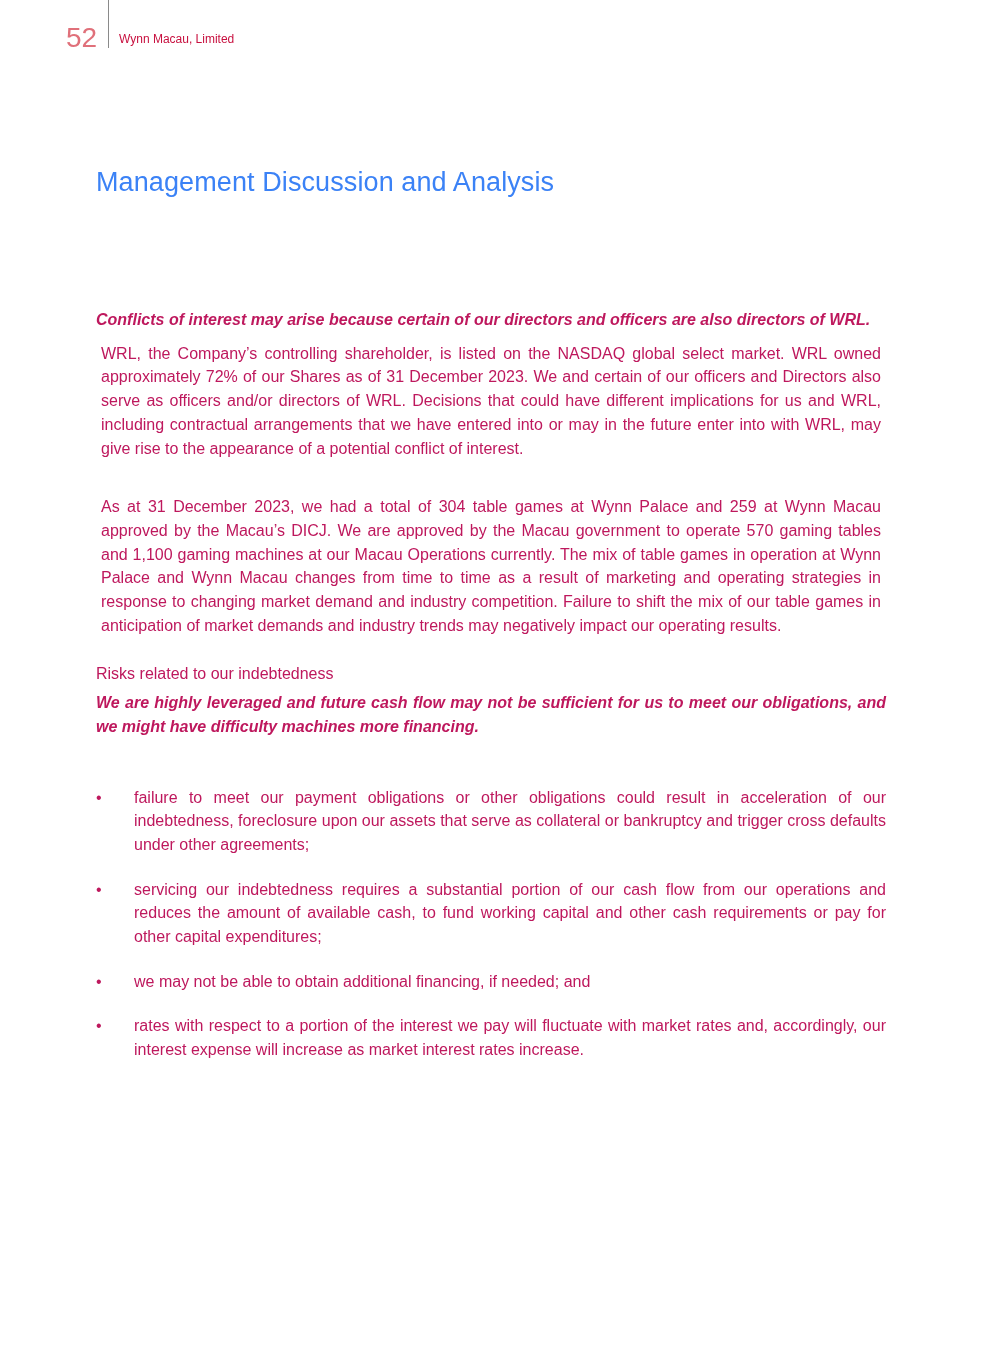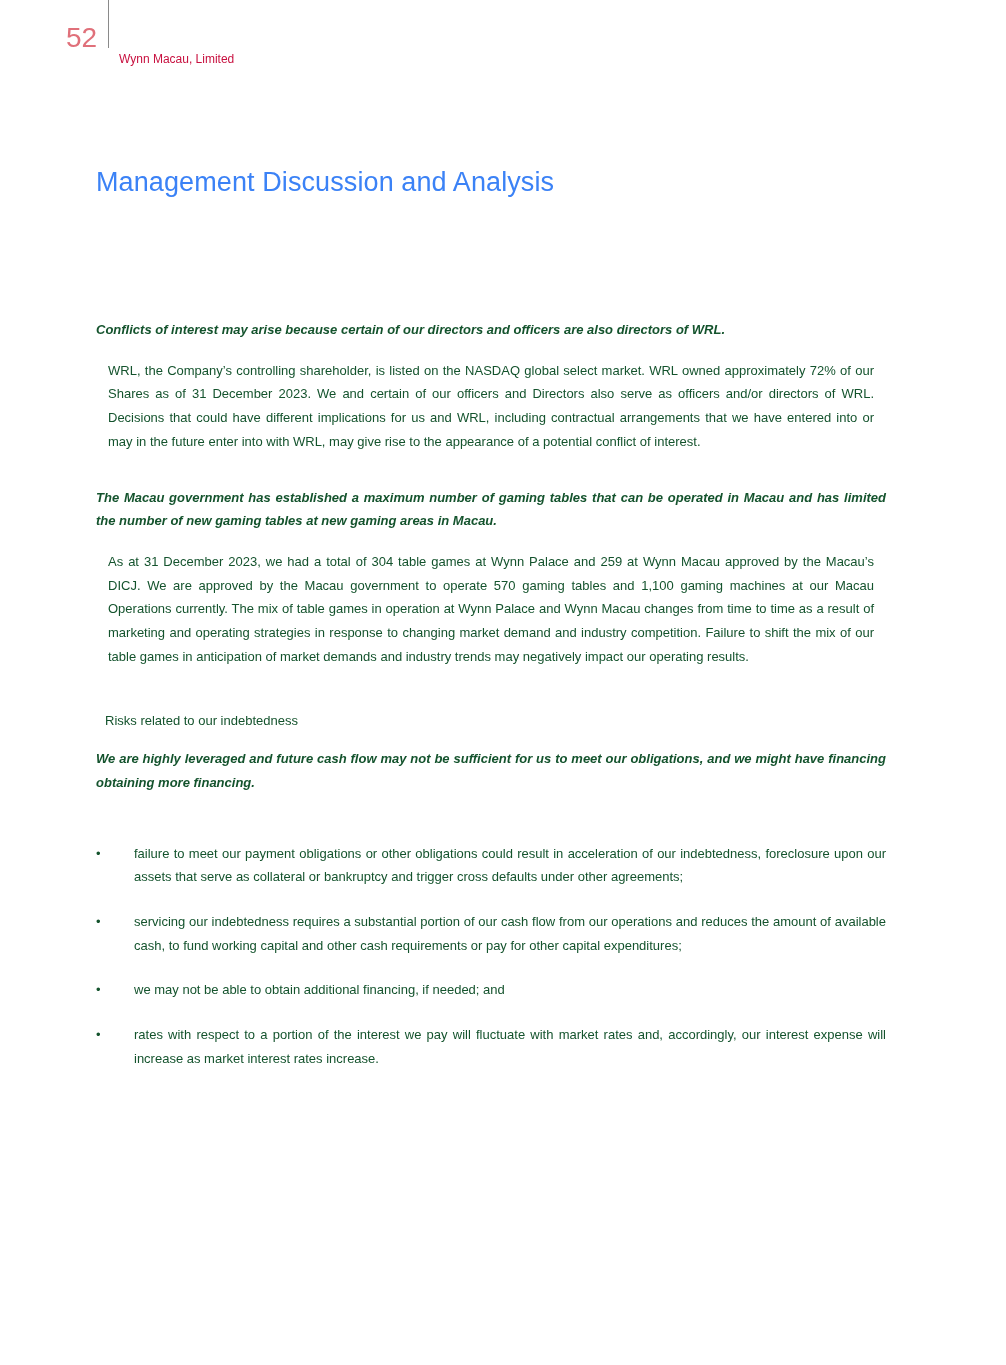--- a/index.html
+++ b/index.html
@@ -9,37 +9,37 @@
   }
   .page-number {
     position: absolute; left: 66px; top: 20px;
     font-size: 28px; color: #e0707a; line-height: 36px;
     font-family: "Liberation Sans", sans-serif; font-weight: normal;
   }
   .header-rule {
     position: absolute; left: 108px; top: 0; width: 1px; height: 48px; background: #8a8a8a;
   }
   .company-name {
-    position: absolute; left: 119px; top: 52px;
+    position: absolute; left: 119px; top: 32px;
     font-size: 12px; color: #c8103f; line-height: 14px;
   }
   .page-title {
     position: absolute; left: 96px; top: 164px; margin: 0;
     font-size: 27px; font-weight: normal; color: #3b82f6; line-height: 36px;
     letter-spacing: 0.1px;
   }
   .content {
-    position: absolute; left: 96px; top: 318px; width: 790px;
-    font-size: 13px; line-height: 23.7px; color: #14532d;
+    position: absolute; left: 96px; top: 308px; width: 790px;
+    font-size: 16px; line-height: 23.7px; color: #be185d;
   }
   .sub-heading {
     font-style: italic; font-weight: bold; text-align: justify; margin: 0;
   }
-  .para { text-align: justify; margin: 12px; }
-  .plain-heading { margin: 9px; }
+  .para { text-align: justify; margin: 5px; }
+  .plain-heading { margin: 0; }
   .gap-s { height: 5px; }
   .gap-m { height: 20px; }
   .gap-l { height: 21px; }
   ul.bullets { list-style: none; margin: 0; padding: 0; }
   ul.bullets li {
     position: relative; padding-left: 38px; text-align: justify; margin: 0 0 21px 0;
   }
   ul.bullets li .bullet {
     position: absolute; left: 0; top: 0;
   }
@@ -58,31 +58,30 @@
 <div class="content">
   <section>
     <p class="sub-heading">Conflicts of interest may arise because certain of our directors and officers are also directors of WRL.</p>
     <div class="gap-s"></div>
     <p class="para">WRL, the Company’s controlling shareholder, is listed on the NASDAQ global select market. WRL owned approximately 72% of our Shares as of 31 December 2023. We and certain of our officers and Directors also serve as officers and/or directors of WRL. Decisions that could have different implications for us and WRL, including contractual arrangements that we have entered into or may in the future enter into with WRL, may give rise to the appearance of a potential conflict of interest.</p>
   </section>
 
   <div class="gap-m"></div>
 
   <section>
-    <p class="sub-heading">The Macau government has established a maximum number of gaming tables that can be operated in Macau and has limited the number of new gaming tables at new gaming areas in Macau.</p>
     <div class="gap-s"></div>
     <p class="para">As at 31 December 2023, we had a total of 304 table games at Wynn Palace and 259 at Wynn Macau approved by the Macau’s DICJ. We are approved by the Macau government to operate 570 gaming tables and 1,100 gaming machines at our Macau Operations currently. The mix of table games in operation at Wynn Palace and Wynn Macau changes from time to time as a result of marketing and operating strategies in response to changing market demand and industry competition. Failure to shift the mix of our table games in anticipation of market demands and industry trends may negatively impact our operating results.</p>
   </section>
 
   <div class="gap-m"></div>
 
   <section>
     <p class="plain-heading">Risks related to our indebtedness</p>
     <div class="gap-s"></div>
-    <p class="sub-heading">We are highly leveraged and future cash flow may not be sufficient for us to meet our obligations, and we might have financing obtaining more financing.</p>
+    <p class="sub-heading">We are highly leveraged and future cash flow may not be sufficient for us to meet our obligations, and we might have difficulty machines more financing.</p>
     <div class="gap-s"></div>
     <div class="gap-l"></div>
     <div class="gap-l"></div>
     <ul class="bullets">
       <li>
         <span class="bullet">•</span>
         <span>failure to meet our payment obligations or other obligations could result in acceleration of our indebtedness, foreclosure upon our assets that serve as collateral or bankruptcy and trigger cross defaults under other agreements;</span>
       </li>
       <li>
         <span class="bullet">•</span>

